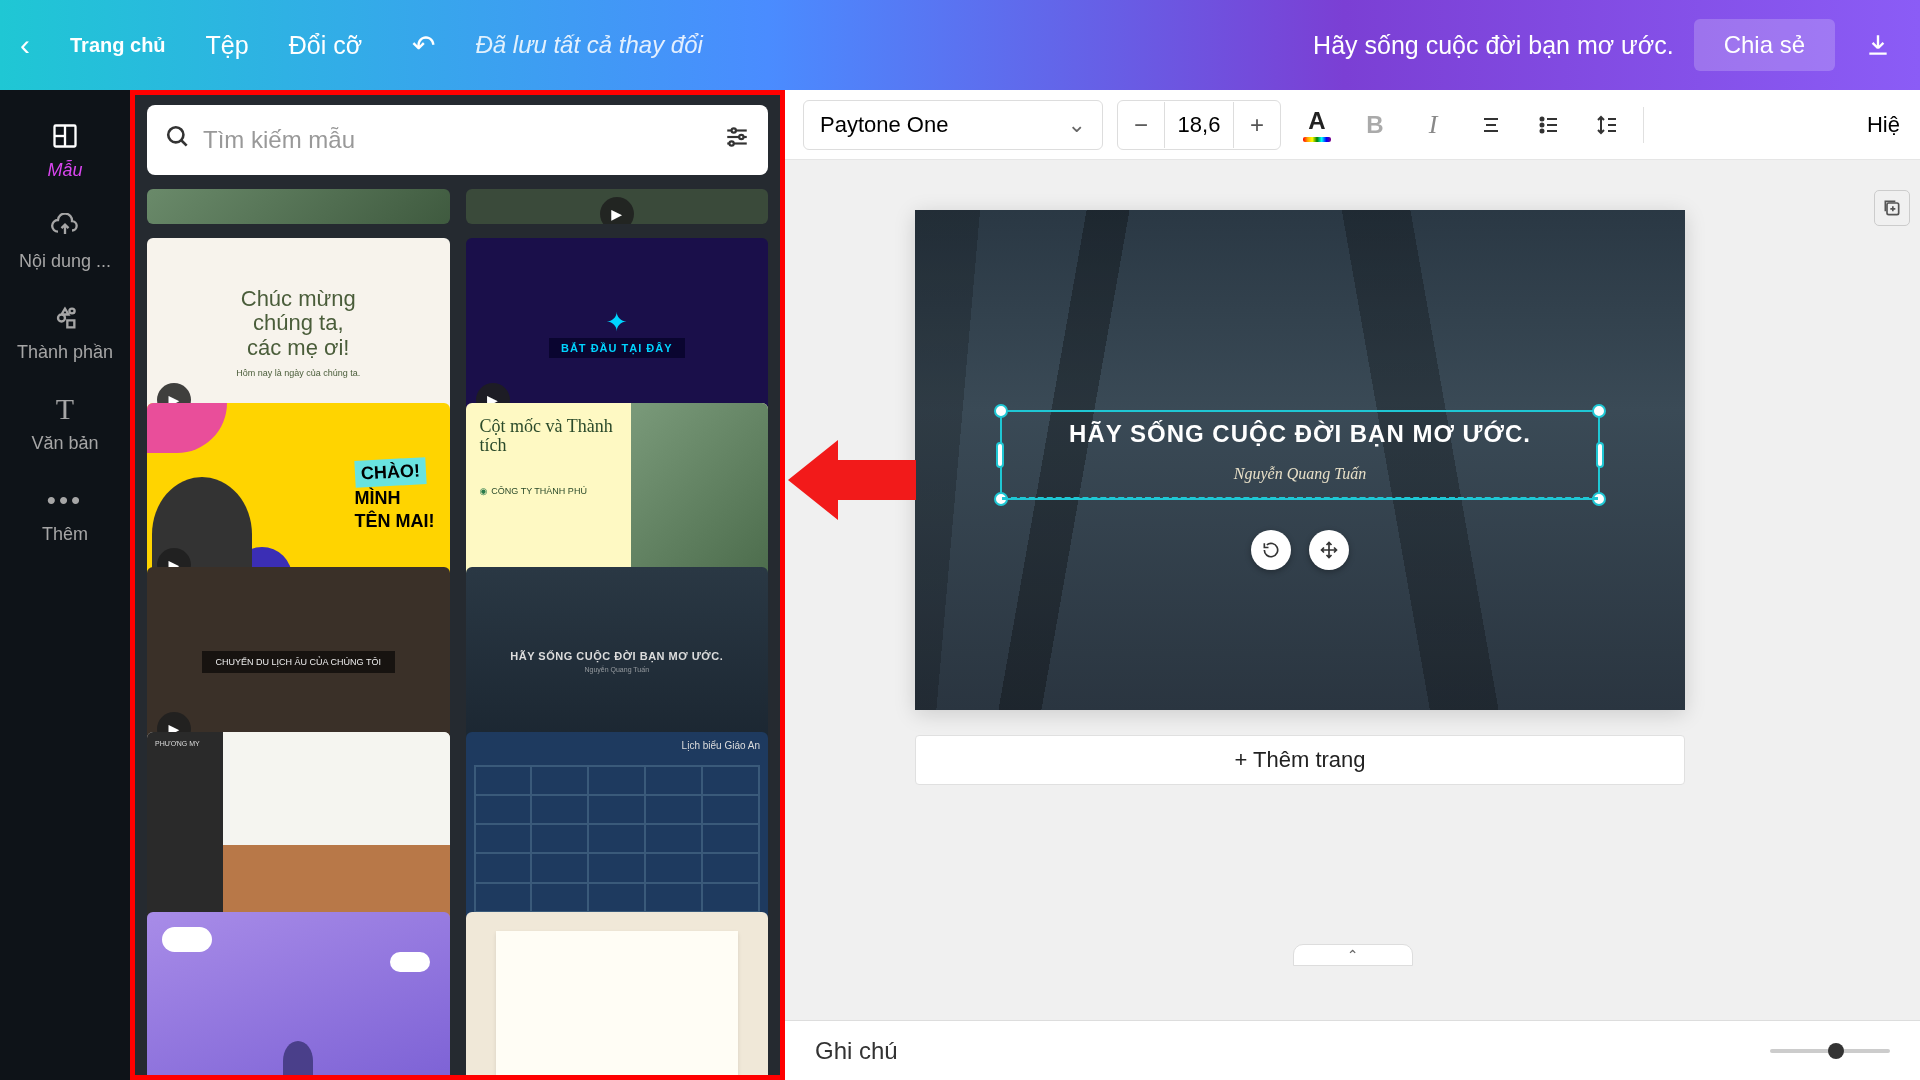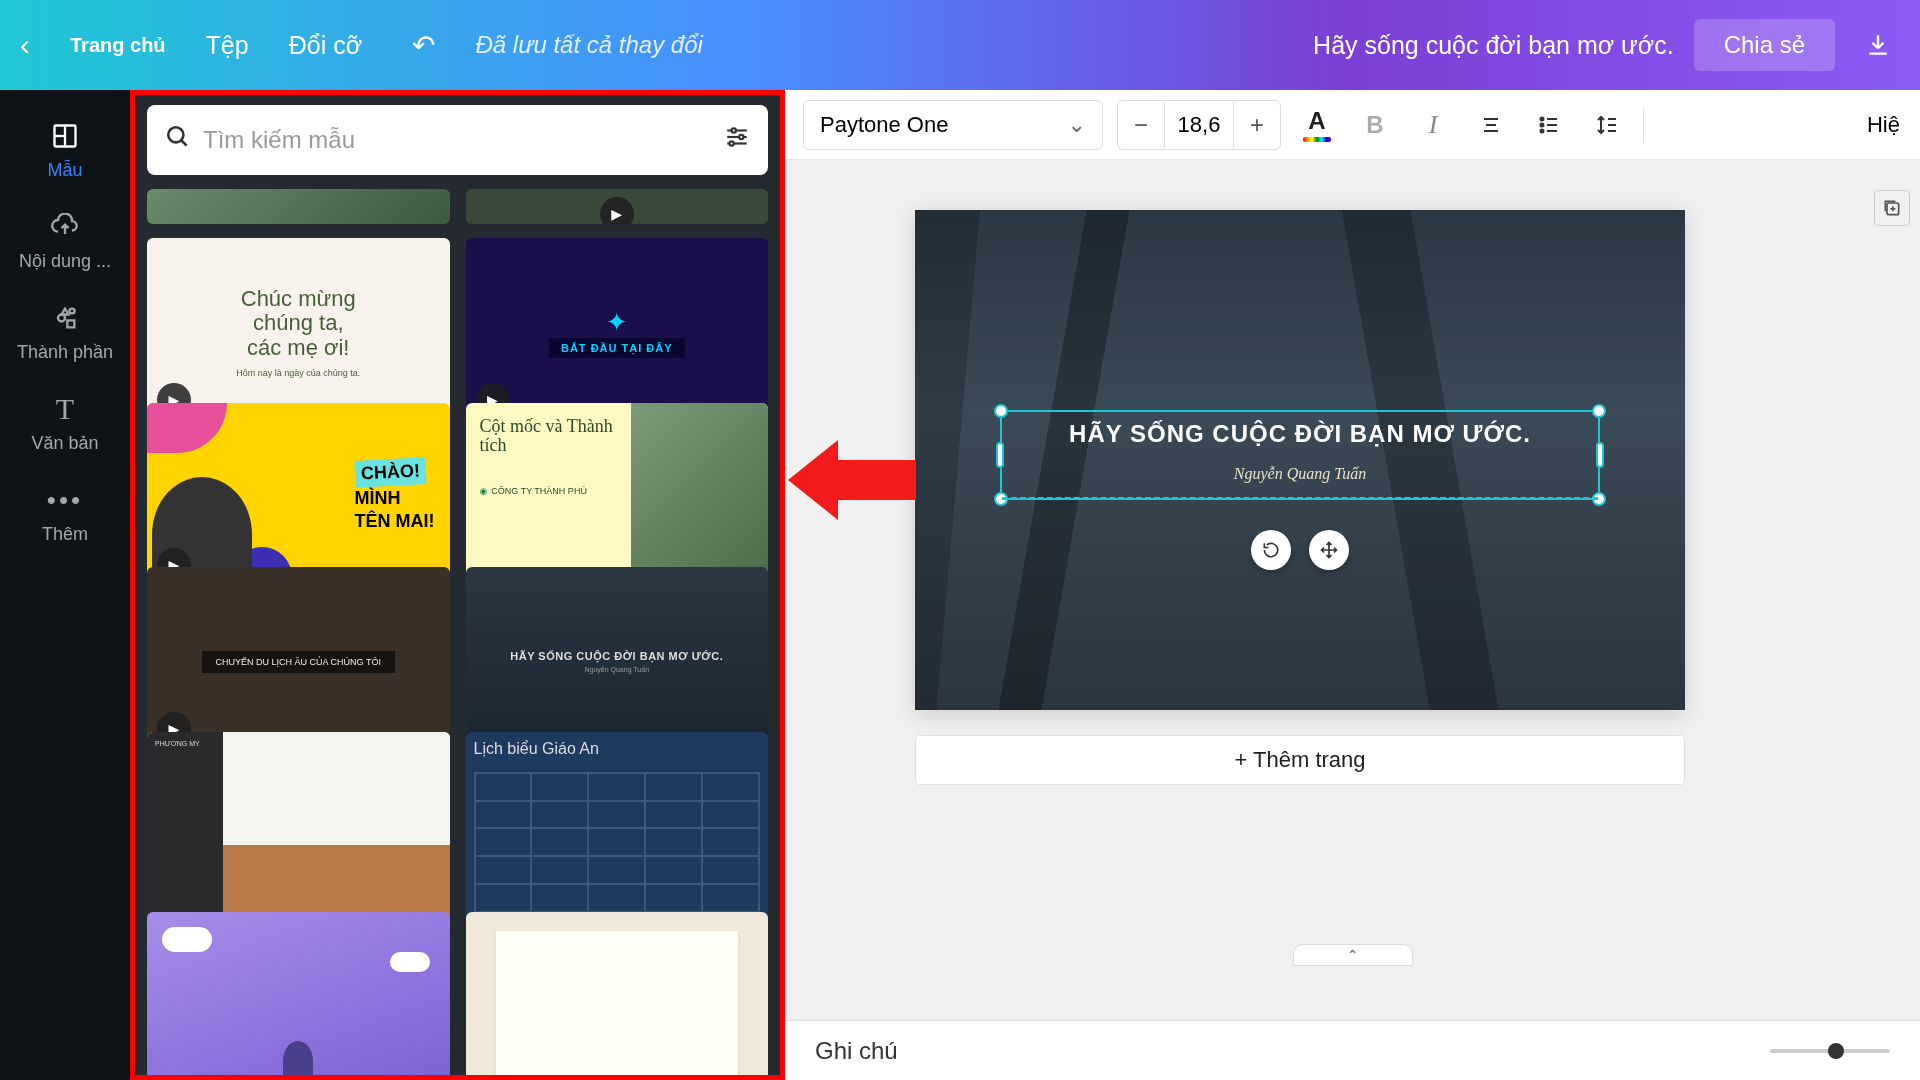--- a/index.html
+++ b/index.html
@@ -17,21 +17,21 @@
     .doc-title { font-weight: 500; font-size: 25px; }
     .share-btn { background: rgba(255,255,255,0.2); padding: 12px 30px; border-radius: 6px; font-weight: 500; font-size: 24px; cursor: pointer; }
     .download-btn { width: 45px; height: 45px; display: flex; align-items: center; justify-content: center; cursor: pointer; border-radius: 4px; }
     
     
     .main { display: flex; height: calc(100% - 90px); }
     
     
     .icon-sidebar { width: 130px; background: #0e1318; display: flex; flex-direction: column; align-items: center; padding-top: 15px; color: #a6a6a6; }
     .sidebar-item { display: flex; flex-direction: column; align-items: center; gap: 8px; padding: 15px 5px; cursor: pointer; width: 100%; font-size: 18px; }
-    .sidebar-item.active { color: #3b82f6; }
+    .sidebar-item.active { color: #d946ef; font-style: italic; }
     .sidebar-icon { width: 32px; height: 32px; display: flex; align-items: center; justify-content: center; font-size: 26px; }
     
     
     .templates-panel { width: 655px; background: #252a30; border: 5px solid #ff0000; position: relative; display: flex; flex-direction: column; padding: 10px 12px 0 12px; overflow: hidden; }
     .search-box { background: white; border-radius: 8px; height: 70px; display: flex; align-items: center; padding: 0 18px; gap: 12px; flex-shrink: 0; }
     .search-input { flex: 1; border: none; outline: none; font-size: 24px; color: #666; }
     .search-input::placeholder { color: #999; }
     .filter-icon { font-size: 26px; color: #333; cursor: pointer; }
     .search-mag { font-size: 28px; color: #333; font-weight:bold;}
     
@@ -66,21 +66,21 @@
     .t6 .right{ flex:1; background:linear-gradient(135deg,#7a9a7a,#4a6a4a);}
     .t7 { background: #3a3028; display:flex; align-items:center; justify-content:center; position:relative;}
     .t7 .strip{ background:rgba(0,0,0,0.6); padding:6px 14px; color:#eee; font-size:9px; text-align:center;}
     .t8 { background: linear-gradient(180deg,#2a3844,#1a2530); display:flex; align-items:center; justify-content:center; flex-direction:column; color:#ddd;}
     .t8 .ttl{ font-size:11px; font-weight:bold; letter-spacing:0.5px;}
     .t8 .sub{ font-size:7px; opacity:0.6; margin-top:4px;}
     .t9 { background: #e8e4dc; display:flex;}
     .t9 .side{ width:25%; background:#2a2a2a; color:#ddd; font-size:7px; padding:8px;}
     .t9 .room{ flex:1; background:linear-gradient(180deg,#f5f5f0 60%,#b87848 60%);}
     .t10 { background: #1e3a5f; color:#ddd; padding:8px; display:flex; flex-direction:column;}
-    .t10 .ttl{ font-size:16px; text-align:left; margin-bottom:14px;}
+    .t10 .ttl{ font-size:10px; text-align:right; margin-bottom:14px;}
     .t10 .grid{ flex:1; border:1px solid #3a5a7a; display:grid; grid-template-columns:repeat(5,1fr); grid-template-rows:repeat(5,1fr);}
     .t10 .grid div{ border:0.5px solid #3a5a7a;}
     .t11 { background: linear-gradient(160deg,#a88ce8,#7a5fd4); display:flex; align-items:flex-end; justify-content:center; position:relative;}
     .t11 .cloud{ position:absolute; background:white; width:50px; height:25px; border-radius:20px; top:15px; left:15px;}
     .t11 .cloud2{ position:absolute; background:white; width:40px; height:20px; border-radius:20px; top:40px; right:20px;}
     .t11 .char{ width:30px; height:40px; background:#4a3f8a; border-radius:50% 50% 0 0; margin-bottom:20px;}
     .t12 { background: #f0e8d8; display:flex; align-items:center; justify-content:center;}
     .t12 .frame{ background:#fffdf5; width:80%; height:80%; display:flex; align-items:center; justify-content:center; box-shadow:0 2px 4px rgba(0,0,0,0.1);}
     
     

